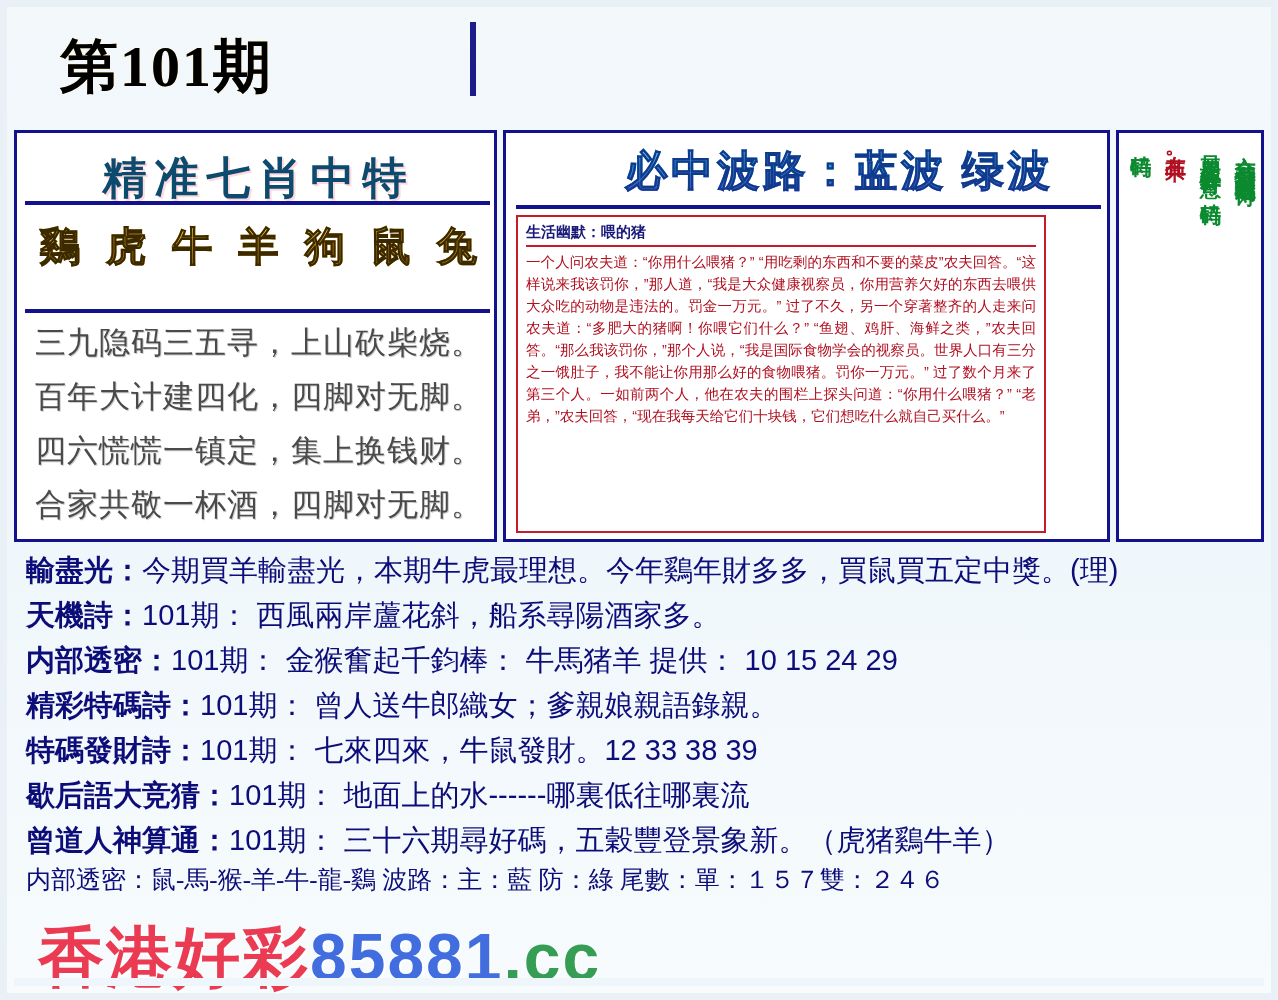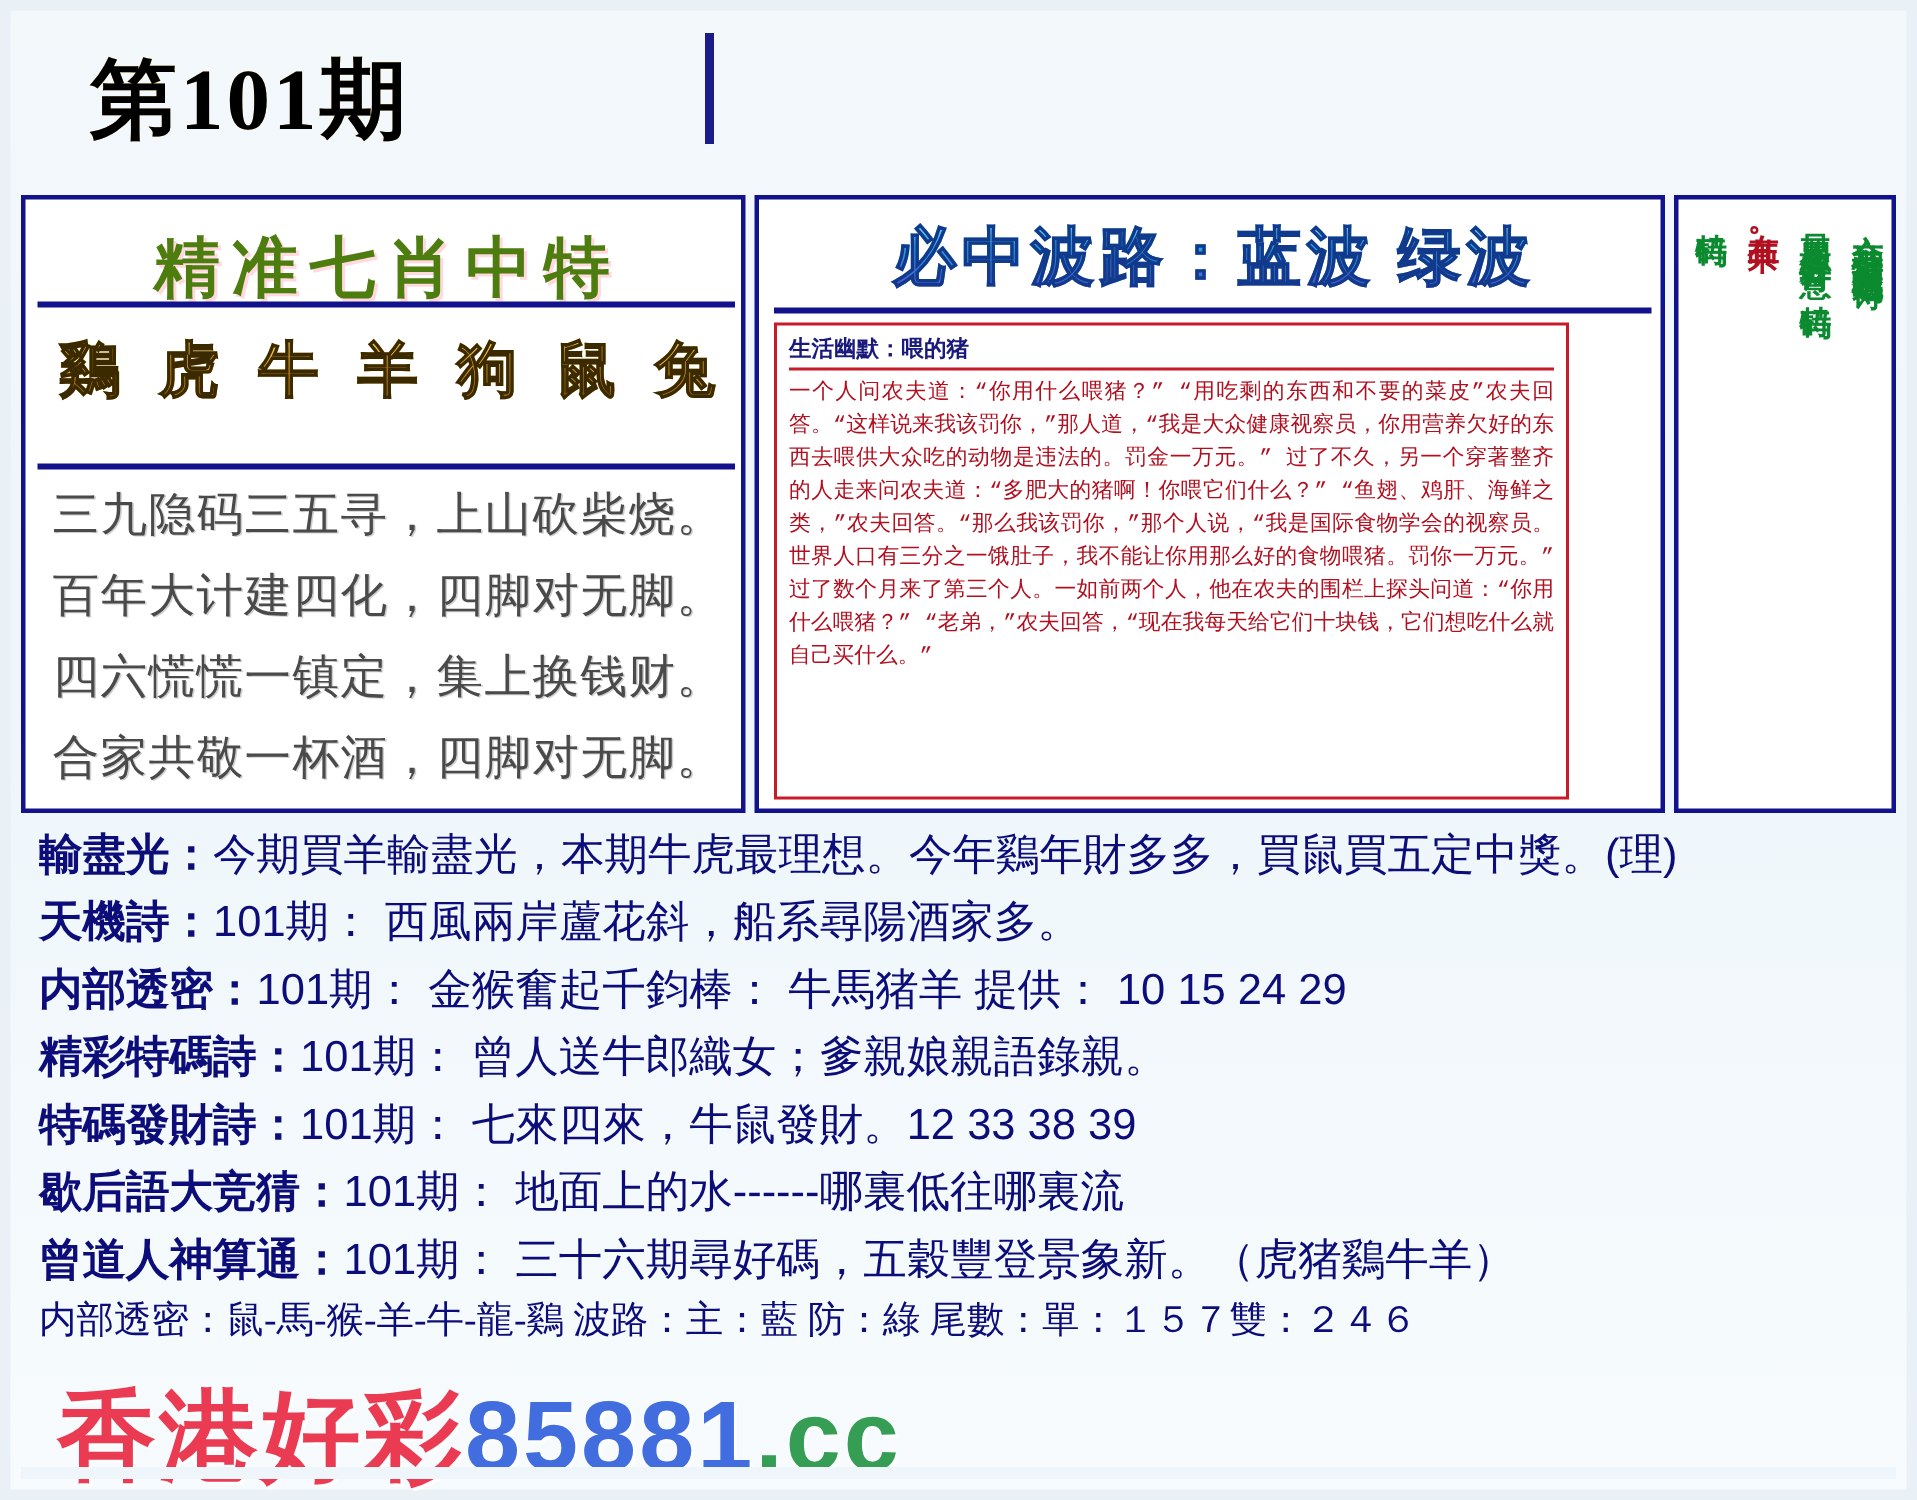--- a/index.html
+++ b/index.html
@@ -56,21 +56,21 @@
     background:#fff;
     position:relative;
   }
   .panel-left{width:483px;height:412px;}
   .panel-mid{width:607px;height:412px;margin-left:6px;}
   .panel-right{width:148px;height:412px;margin-left:6px;background:#fff;}
 
   .title-red{
     position:absolute;left:14px;top:16px;width:455px;
     text-align:center;font-size:44px;font-weight:bold;
-    color:#4d7c0f;letter-spacing:8px;
+    color:#0c4a6e;letter-spacing:8px;
     font-family:Liberation Serif, serif;
     text-shadow:2px 2px 0 #ffd9de;
   }
   .zodiac-row{
     position:absolute;left:10px;top:86px;width:463px;
     display:flex;justify-content:space-around;align-items:center;
     font-size:40px;font-weight:bold;
     font-family:"Liberation Serif", serif;
   }
   .zodiac-row span{
@@ -86,39 +86,39 @@
     font-size:31px;color:#4a4a4a;line-height:52px;letter-spacing:1px;
     font-family:"Liberation Serif", serif;
     text-shadow:1px 1px 0 #cfcfcf;
   }
   
   .wave-title{
     position:absolute;left:0;top:10px;width:607px;text-align:center;
     font-size:42px;font-weight:bold;letter-spacing:4px;
     font-family:"Liberation Serif", serif;
     background:linear-gradient(180deg,#9be7ff 0%,#2aa7e0 40%,#5a3fd0 100%);
-    -webkit-background-clip:text;background-clip:text;color:transparent;
+    -webkit-background-clip:text;background-clip:text;color:transparent;padding-left:30px;
     -webkit-text-stroke:1px #123a8c;
   }
   .hr-mid{
     position:absolute;left:10px;top:72px;width:585px;height:4px;background:#12128c;
   }
   .joke-box{
     position:absolute;left:10px;top:82px;width:530px;height:318px;
     box-sizing:border-box;border:2px solid #c81b2a;background:#fff;
     padding:6px 8px;
   }
   .joke-head{
     font-size:15px;color:#1a1a7a;font-weight:bold;margin-bottom:3px;
     font-family:"Liberation Serif", serif;
   }
   .joke-rule{height:2px;background:#c81b2a;margin:2px 0 4px 0;}
   .joke-body{
     font-size:14.5px;line-height:22px;color:#b01020;text-align:justify;
-    font-family:Liberation Mono, monospace;
+    font-family:Liberation Sans, sans-serif;
   }
   
   .vcols{
     position:absolute;left:0;top:6px;width:148px;height:400px;
     display:flex;flex-direction:row-reverse;justify-content:space-evenly;
   }
   .vcol{
     writing-mode:vertical-rl;text-orientation:upright;
     font-size:21px;font-weight:bold;line-height:26px;
     letter-spacing:3px;

